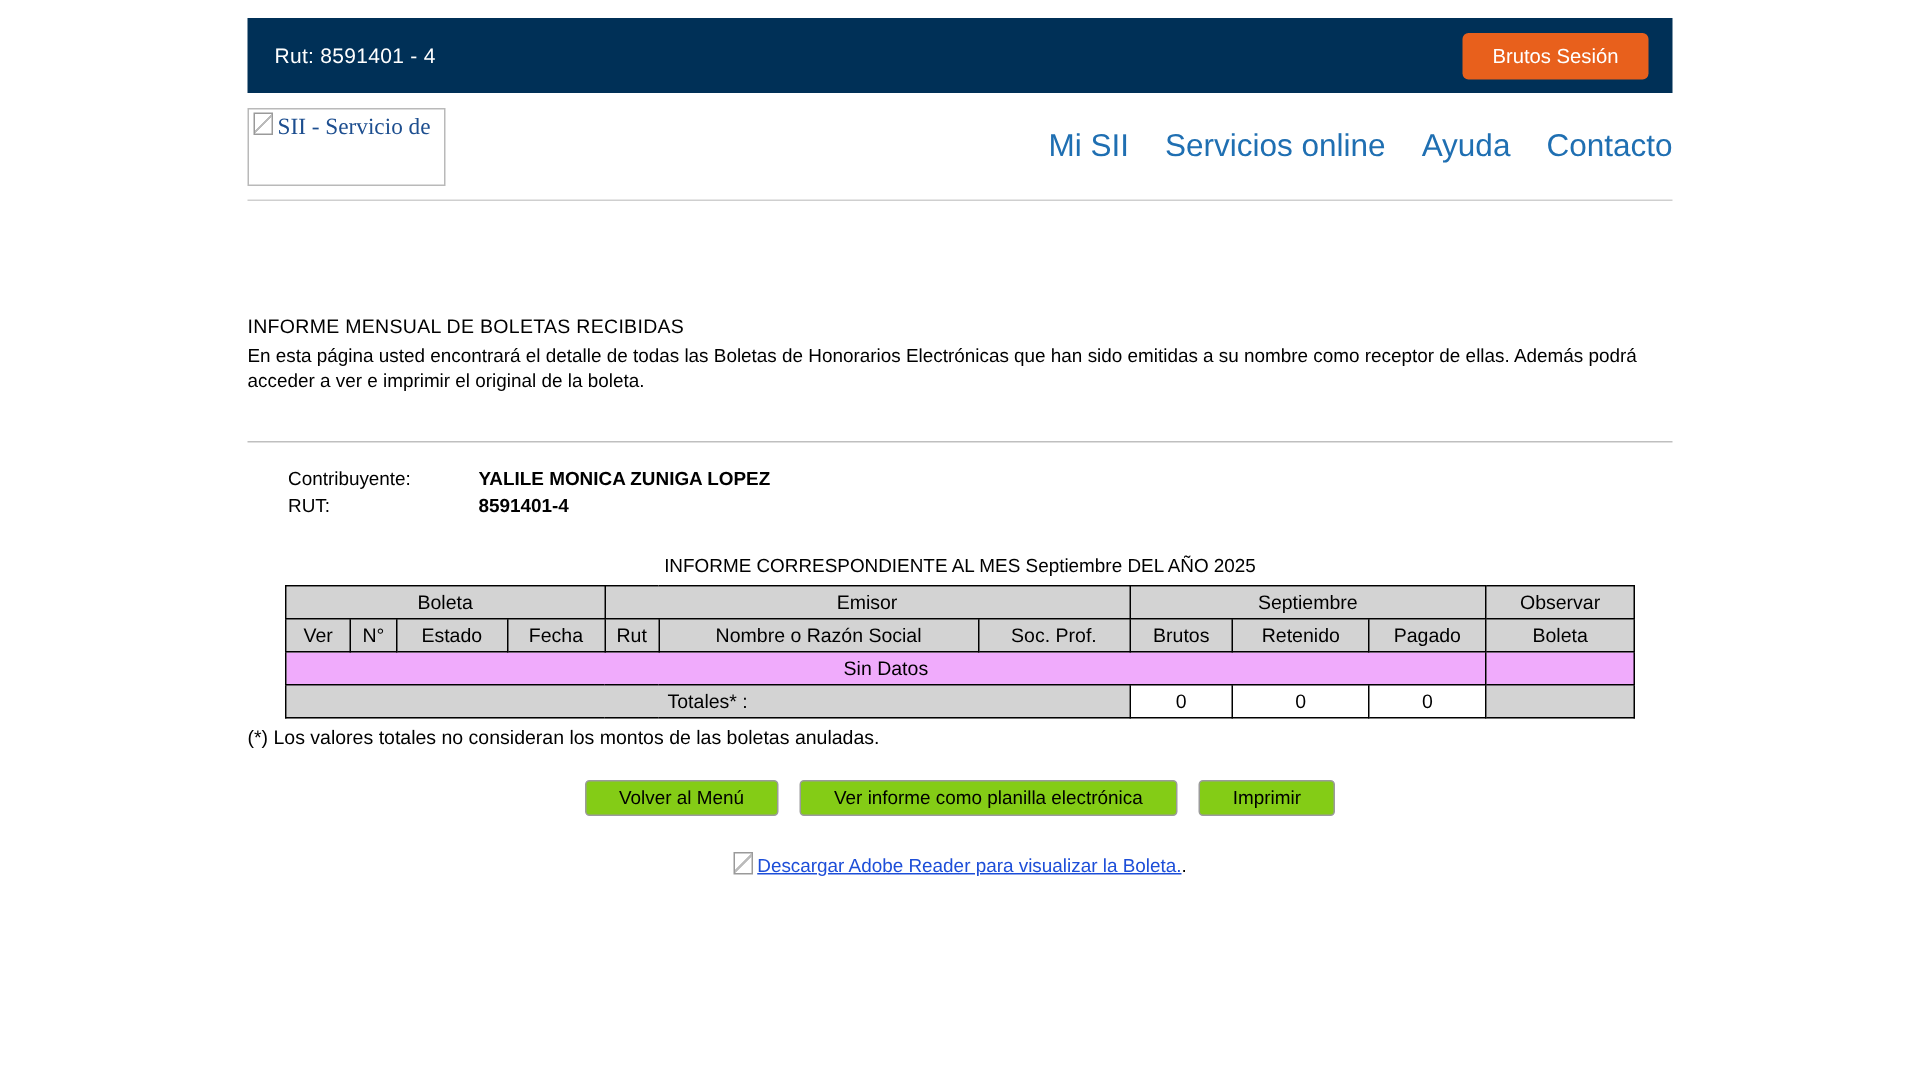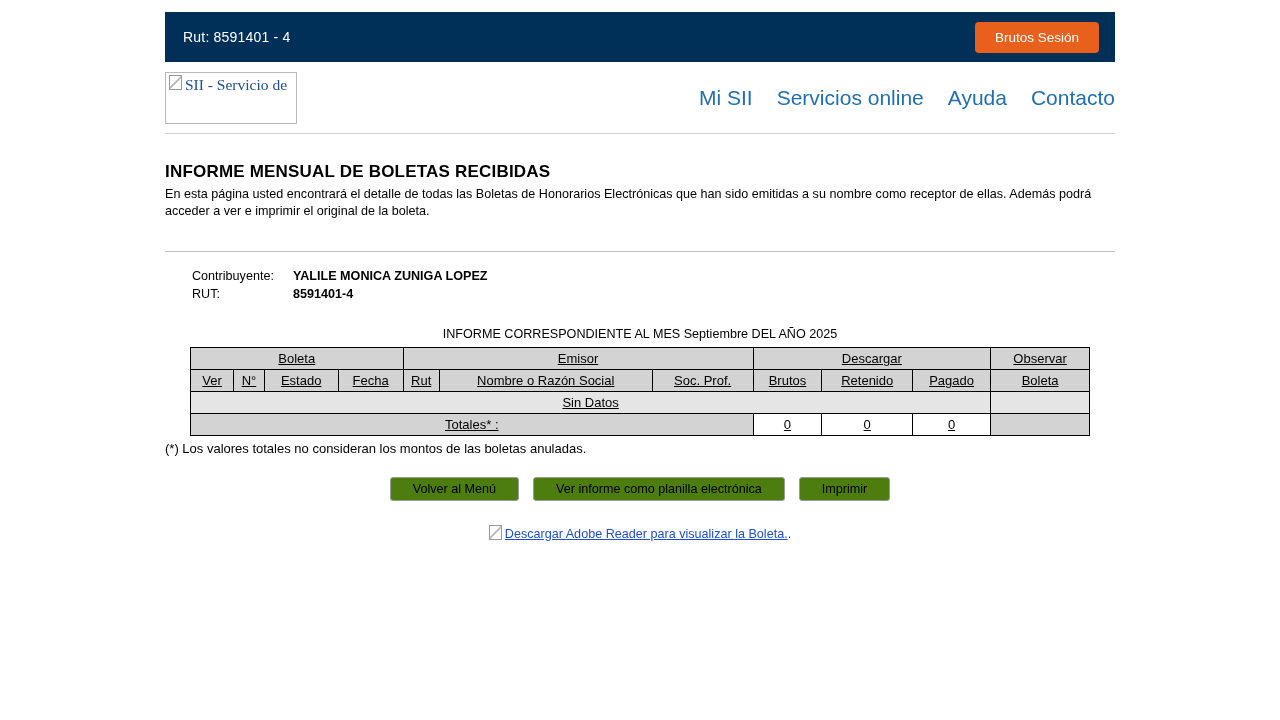--- a/index.html
+++ b/index.html
@@ -94,43 +94,43 @@
   .nav a {
     color: #1f6fb2;
     font-size: 21px;
     text-decoration: none;
     font-family: "Liberation Sans", sans-serif;
   }
 
   
   .content { padding: 0; }
   h1.title {
-    font-size: 17px;
-    font-weight: bold;
-    margin: 28px 0 4px 0;
+    font-size: 13px;
+    font-weight: normal;
+    margin: 76px 0 4px 0;
     letter-spacing: .2px;
   }
   p.intro {
     margin: 0;
     font-size: 12.6px;
     line-height: 17px;
     width: 951px;
   }
   hr.sep {
     border: none;
     border-top: 1px solid #bfbfbf;
     margin: 31px 0 0 0;
   }
 
   .taxpayer {
     margin: 15px 0 0 27px;
     font-size: 12.6px;
     line-height: 18px;
   }
-  .taxpayer .row { display: flex; }
+  .taxpayer .row { display: flex; gap: 26px; }
   .taxpayer .lbl { width: 101px; }
   .taxpayer .val { font-weight: bold; text-align: right; }
 
   .report-caption {
     text-align: center;
     font-weight: normal;
     font-size: 12.6px;
     margin: 24px 0 6px 0;
     width: 950px;
   }
@@ -141,27 +141,26 @@
     margin: 0 auto;
     width: 900px;
     font-size: 13px;
   }
   table.report th, table.report td {
     border: 1px solid #000;
     padding: 2px 7px;
     font-weight: normal;
     text-align: center;
     height: 22px;
-    text-decoration: underline;
   }
   table.report thead th { background: #d3d3d3; }
   th.strong { font-weight: bold; }
   td.nodata {
     text-align: left;
-    background: #e5e5e5;
+    background: #f0abfc;
     margin-top: 31px;
   }
   tr.totals td {
     background: #d3d3d3;
   }
   td.totals-label {
     text-align: left;
     font-weight: bold;
   }
   td.num {
@@ -178,21 +177,21 @@
   }
 
   .buttons {
     display: flex;
     justify-content: center;
     gap: 14px;
     margin-top: 21px;
     width: 950px;
   }
   .btn {
-    background: #4d7c0f;
+    background: #84cc16;
     border: 1px solid #9b9b9b;
     border-radius: 3px;
     padding: 4px 22px;
     font-size: 12.6px;
     font-family: "Liberation Sans", sans-serif;
     cursor: pointer;
     color: #000;
   }
 
   .adobe-line {
@@ -248,21 +247,21 @@
         </div>
       </div>
 
       <div class="report-caption">INFORME CORRESPONDIENTE AL MES Septiembre DEL AÑO 2025</div>
 
       <table class="report">
         <thead>
           <tr>
             <th colspan="4">Boleta</th>
             <th colspan="3">Emisor</th>
-            <th colspan="3">Descargar</th>
+            <th colspan="3">Septiembre</th>
             <th colspan="1">Observar</th>
           </tr>
           <tr>
             <th class="strong" style="width:42px">Ver</th>
             <th style="width:26px">N°</th>
             <th style="width:72px">Estado</th>
             <th style="width:63px">Fecha</th>
             <th style="width:35px">Rut</th>
             <th style="width:207px">Nombre o Razón Social</th>
             <th style="width:98px">Soc. Prof.</th>

